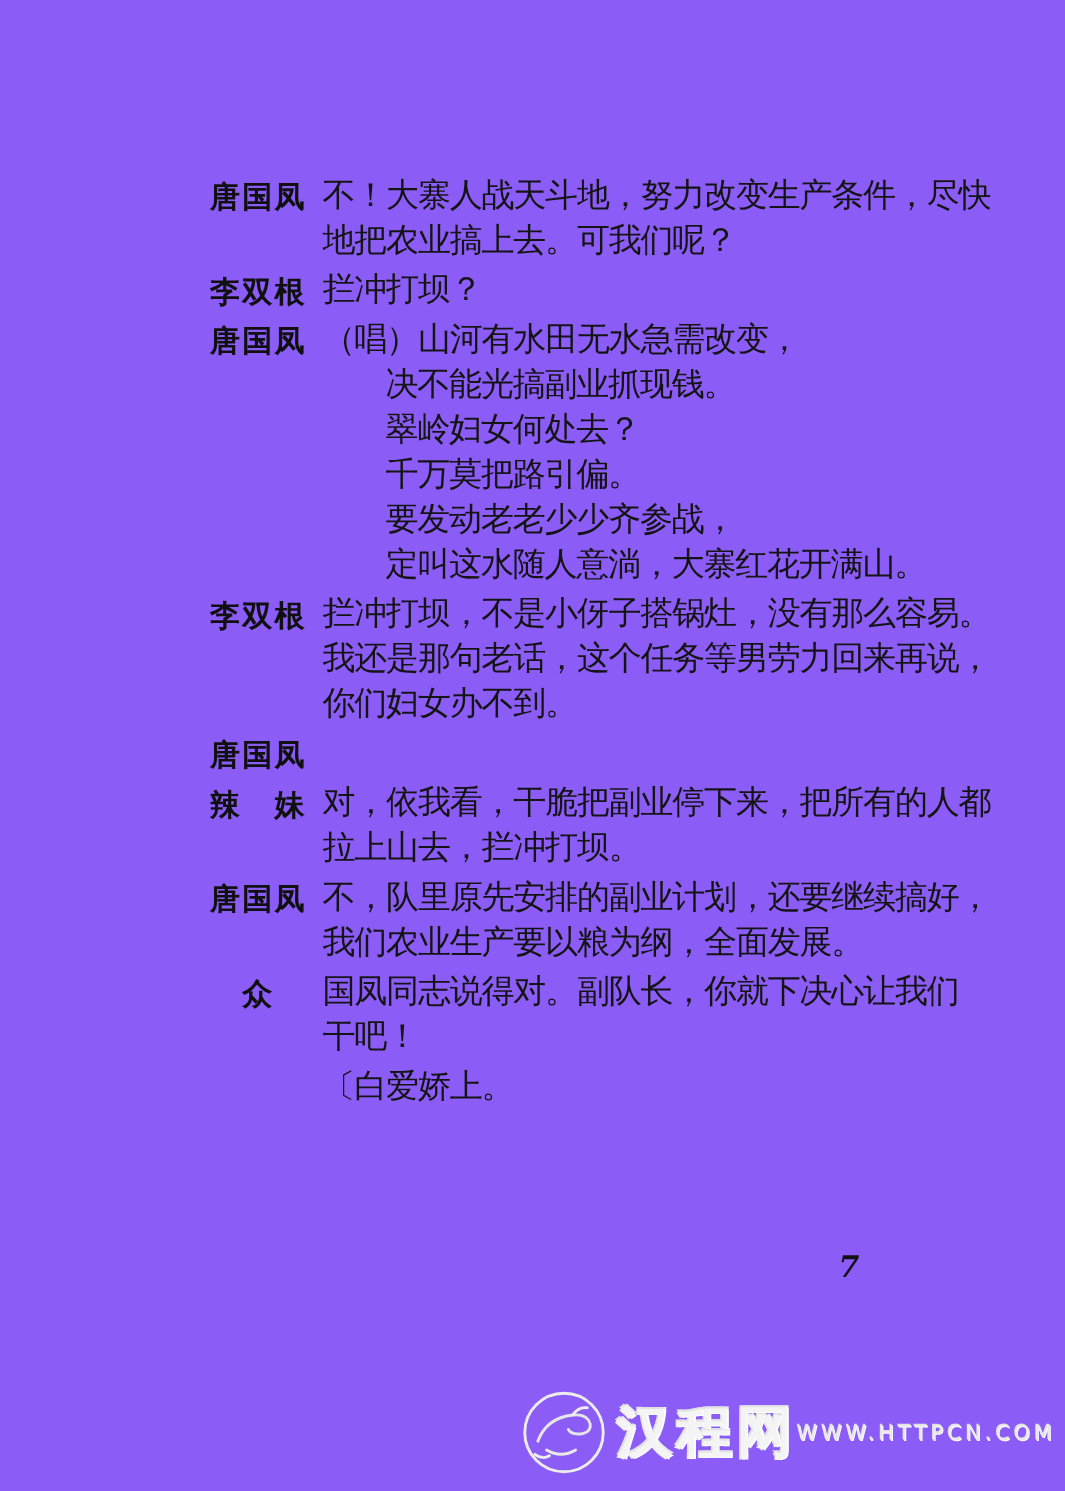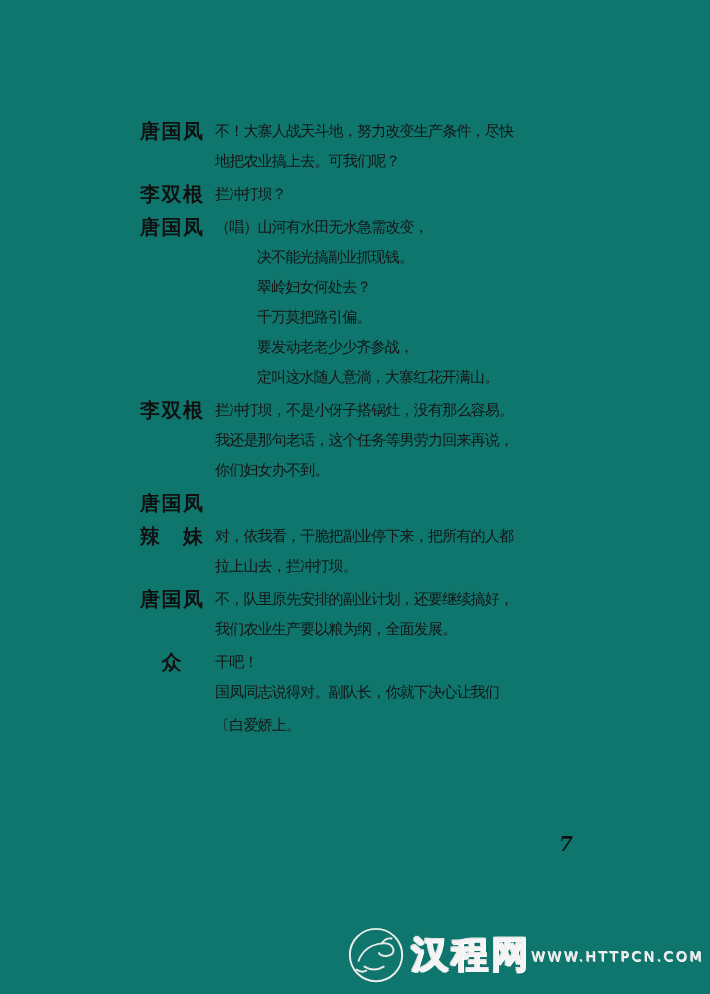--- a/index.html
+++ b/index.html
@@ -6,21 +6,21 @@
   body {
     width: 710px; height: 994px;
     background: #ffffff;
     font-family: "DejaVu Sans", "Liberation Sans", sans-serif;
     position: relative;
     overflow: hidden;
     color: #141414;
   }
   .page {
     position: absolute; inset: 0;
-    background: #0f766e;
+    background: #8b5cf6;
   }
   
   .script-body {
     position: absolute;
     left: 140px; top: 116px;
     width: 466px;
   }
   .speech {
     display: flex;
     margin-bottom: 3px;
@@ -36,21 +36,21 @@
     letter-spacing: 0;
     color: #101010;
   }
   .speaker.center { text-align: center; text-align-last: center; }
   .dialogue {
     flex: none;
     margin-left: 12px;
     width: 390px;
   }
   .line {
-    font-size: 15px;
+    font-size: 22px;
     line-height: 30px;
     letter-spacing: -0.8px;
     white-space: nowrap;
     color: #141414;
   }
   .line b { font-weight: bold; color: #050505; }
   .indent-1 { padding-left: 42px; }
 
   
   .page-number {
@@ -142,22 +142,22 @@
       <div class="speech">
         <div class="speaker">唐国凤</div>
         <div class="dialogue">
           <div class="line"><span>不，队里原先安排的副业计划，还要继续搞好，</span></div>
           <div class="line"><span>我们农业生产要以粮为纲，全面发展。</span></div>
         </div>
       </div>
       <div class="speech">
         <div class="speaker center">众</div>
         <div class="dialogue">
+          <div class="line"><span>国凤同志说得对。副队长，你就下决心让我们</span></div>
           <div class="line"><span>干吧！</span></div>
-          <div class="line"><span>国凤同志说得对。副队长，你就下决心让我们</span></div>
         </div>
       </div>
       <div class="speech">
         <div class="speaker"></div>
         <div class="dialogue">
           <div class="line"><span>〔白爱娇上。</span></div>
         </div>
       </div>
     </div>
 

